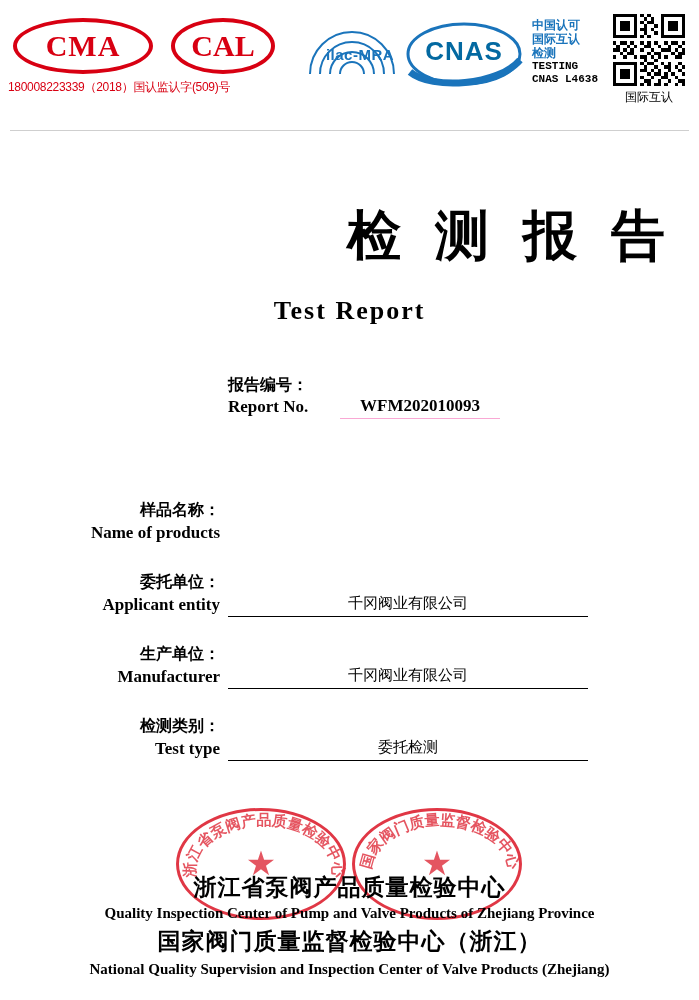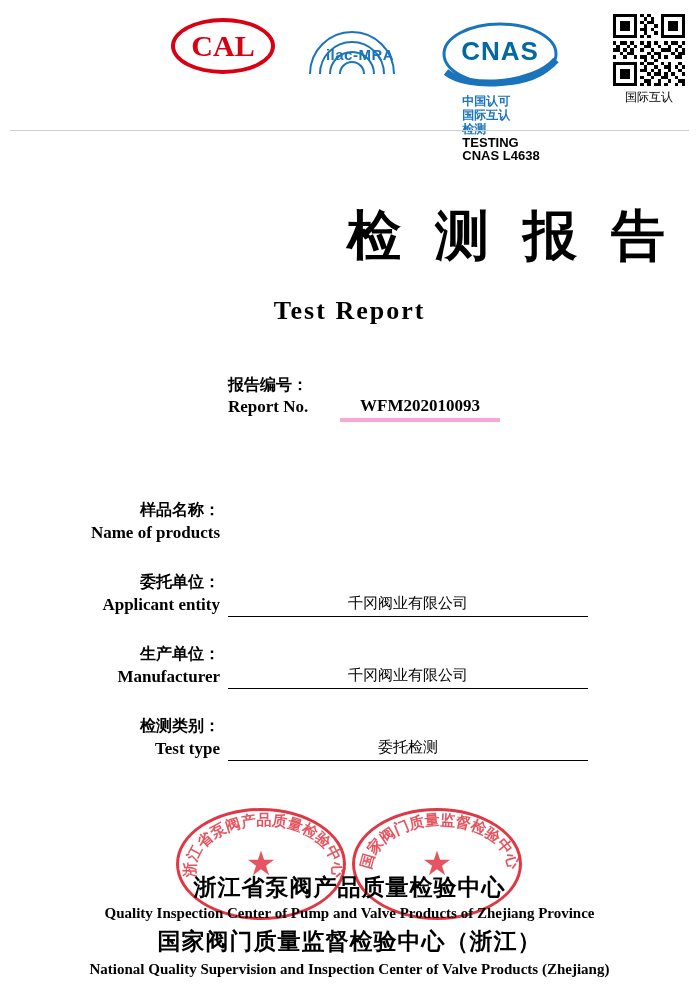--- a/index.html
+++ b/index.html
@@ -141,22 +141,22 @@
     margin-top: 2px;
   }
   .cnas-cn {
     font-family: "Liberation Sans", sans-serif;
     font-size: 12px;
     color: #1a74bb;
     line-height: 14px;
     font-weight: bold;
   }
   .cnas-en {
-    font-family: Liberation Sans, sans-serif;
-    font-size: 13px;
+    font-family: Liberation Mono, monospace;
+    font-size: 11px;
     color: #000000;
     line-height: 13px;
     font-weight: bold;
   }
 
   
   .qrblock { left: 604px; top: 6px; width: 90px; }
   .qr {
     width: 72px;
     height: 72px;
@@ -232,21 +232,21 @@
     font-family: "Liberation Serif", serif;
     font-weight: bold;
     font-size: 17px;
     line-height: 22px;
   }
   .report-no .value {
     position: absolute;
     left: 340px;
     top: 22px;
     width: 160px;
-    border-bottom: 4px solid #f9a8d4;
+    border-bottom: 1px solid #f9a8d4;
     font-family: "Liberation Serif", serif;
     font-weight: bold;
     font-size: 17px;
     padding-bottom: 2px;
     text-align: center;
   }
 
   
   .fields {
     position: absolute;
@@ -359,20 +359,26 @@
     font-weight: bold;
     font-size: 15px;
     line-height: 22px;
   }
 </style>
 </head>
 <body>
 
 <div class="cert-header">
 
+  <div class="cert-block cma">
+    <div class="cma-oval">
+      <div class="cma-text">CMA</div>
+    </div>
+    <div class="cma-sub">180008223339（2018）国认监认字(509)号</div>
+  </div>
 
   <div class="cert-block cal">
     <div class="cal-oval">
       <div class="cal-text">CAL</div>
     </div>
     <div class="cal-sub"></div>
   </div>
 
   <div class="cert-block ilac">
     <div class="ilac-arcs">

